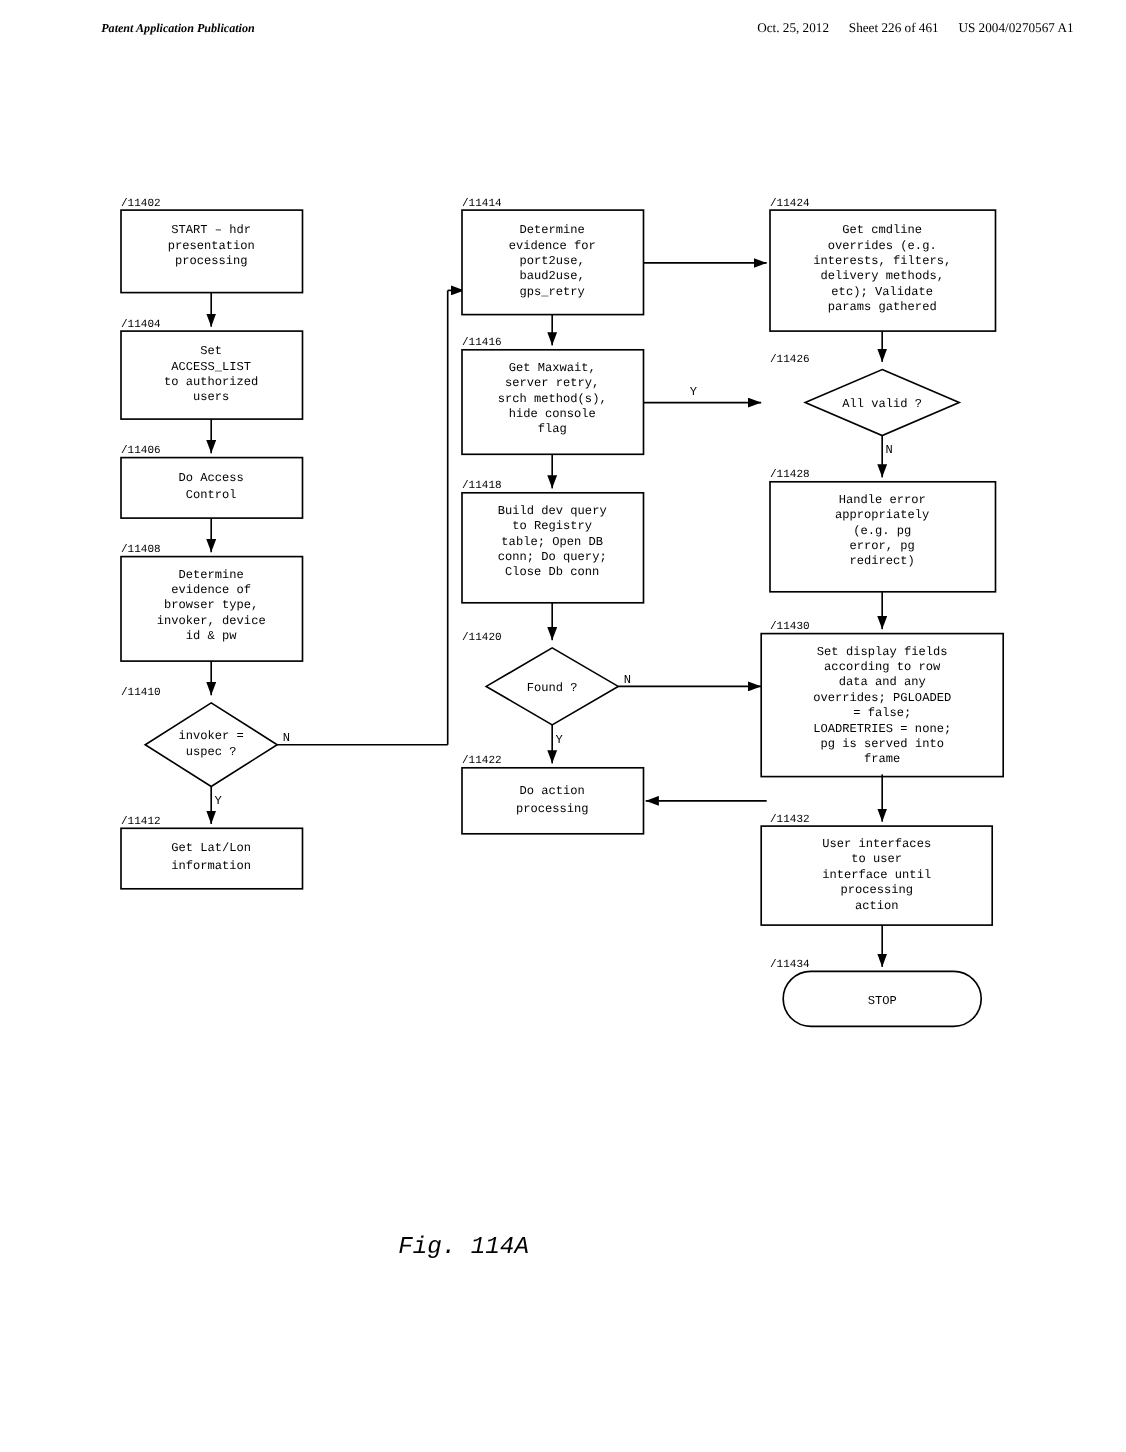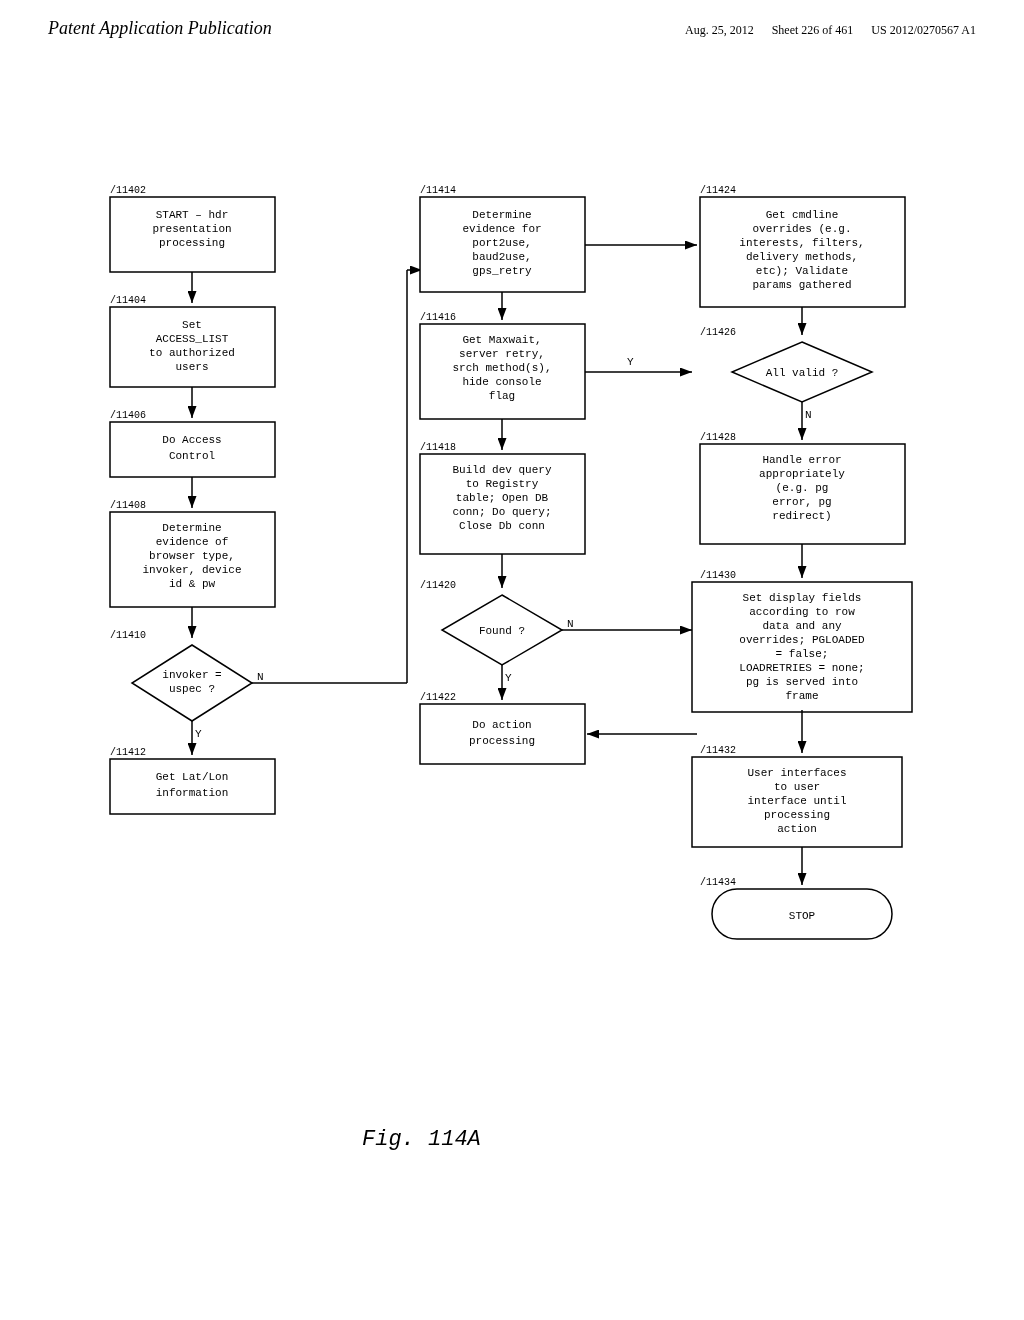--- a/index.html
+++ b/index.html
@@ -14,23 +14,24 @@
 
     
     .page-header {
       display: flex;
       justify-content: space-between;
       align-items: baseline;
       padding: 18px 48px 6px 48px;
       border-bottom: none;
     }
     .header-left {
-      font-size: 18px;
-      font-weight: normal;
+      font-size: 11px;
+      font-weight: bold;
       font-style: italic;
+      margin-left: 44px;
     }
     .header-right {
       font-size: 12px;
       display: flex;
       gap: 18px;
     }
 
     
     .diagram-area {
       position: relative;
@@ -45,23 +46,23 @@
       display: block;
       margin: 0 auto;
     }
   </style>
 </head>
 <body>
 
 <div class="page-header">
   <div class="header-left">Patent Application Publication</div>
   <div class="header-right">
-    <span>Aug. 25, 2012</span>
+    <span>Oct. 25, 2012</span>
     <span>Sheet 226 of 461</span>
-    <span>US 2012/0270567 A1</span>
+    <span>US 2004/0270567 A1</span>
   </div>
 </div>
 
 <div class="diagram-area">
   <svg class="flowchart-svg" width="920" height="1120" viewBox="0 0 920 1120">
     <defs>
       <marker id="arrowhead" markerWidth="8" markerHeight="6" refX="8" refY="3" orient="auto">
         <polygon points="0 0, 8 3, 0 6" fill="#000"></polygon>
       </marker>
     </defs>

